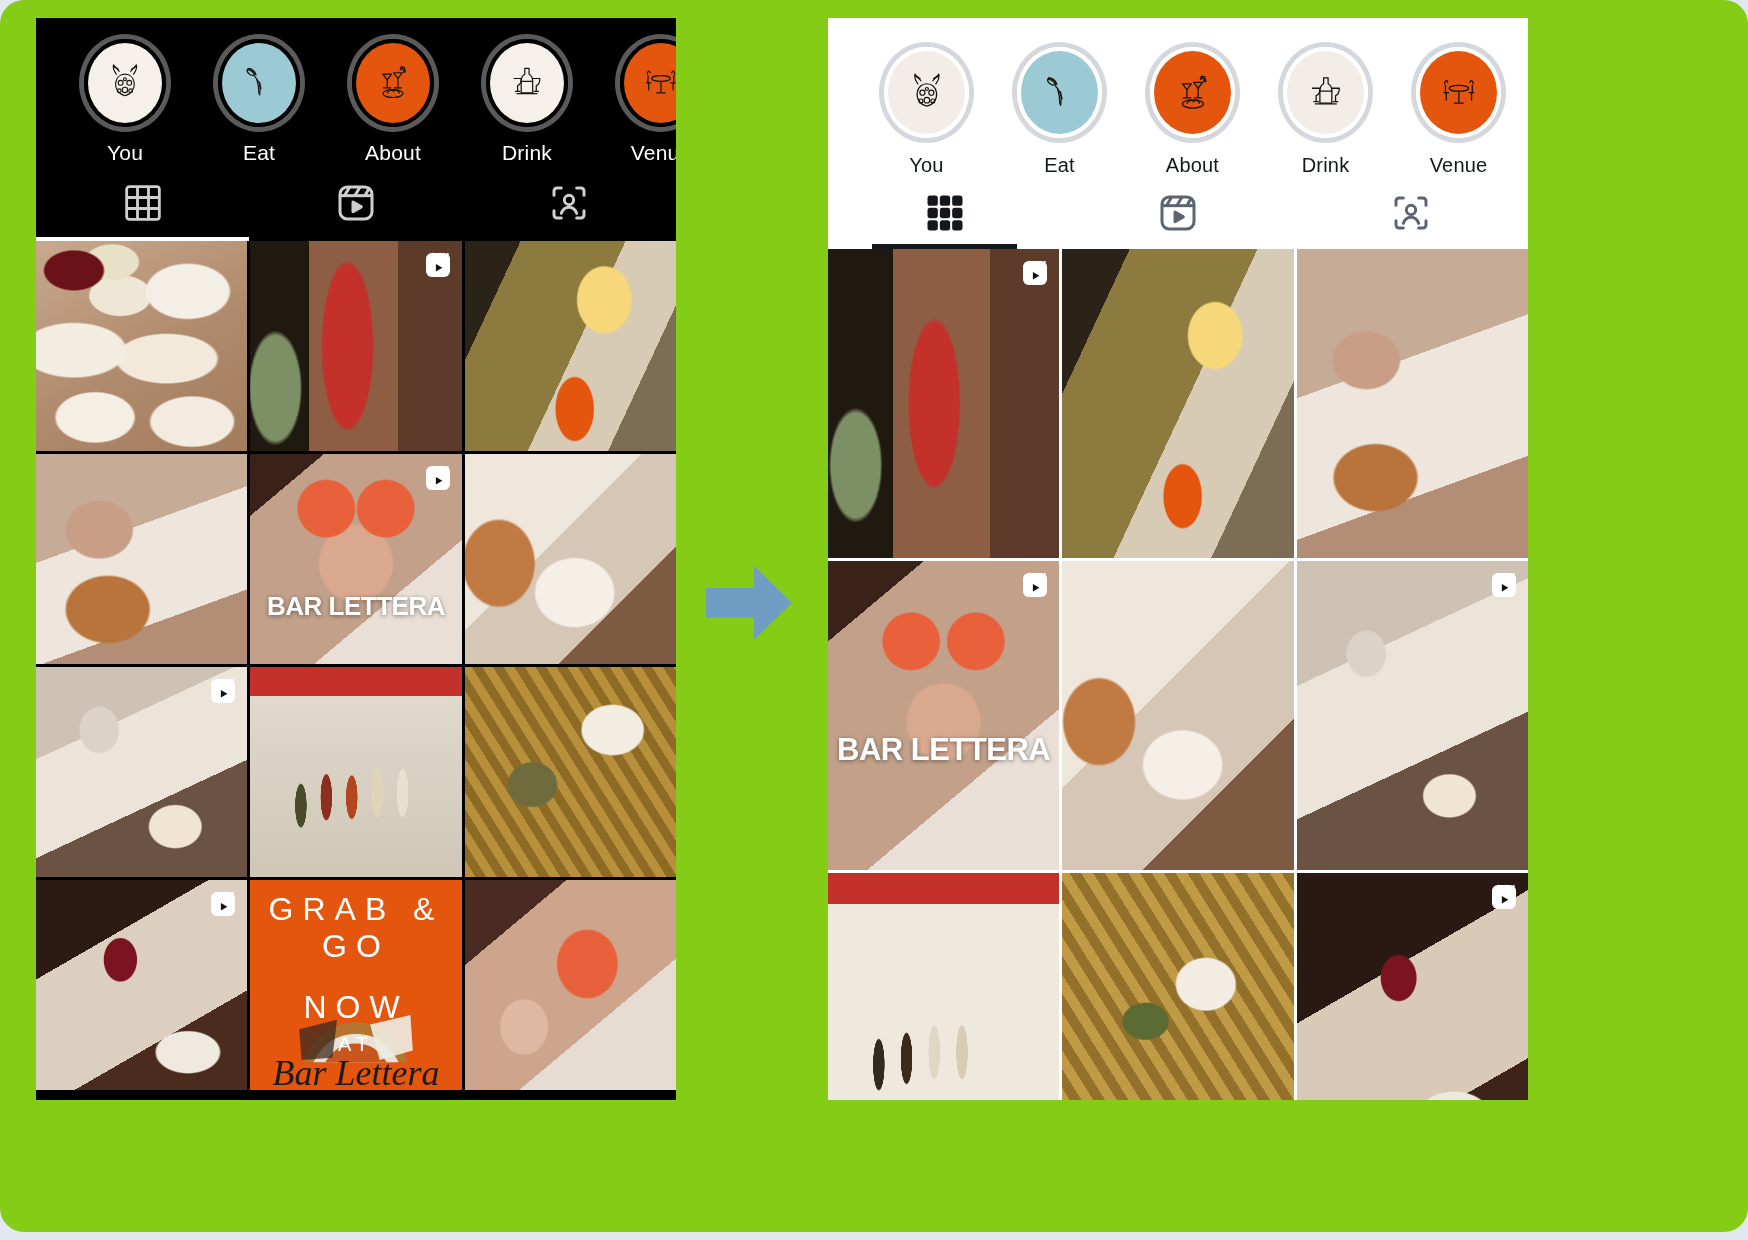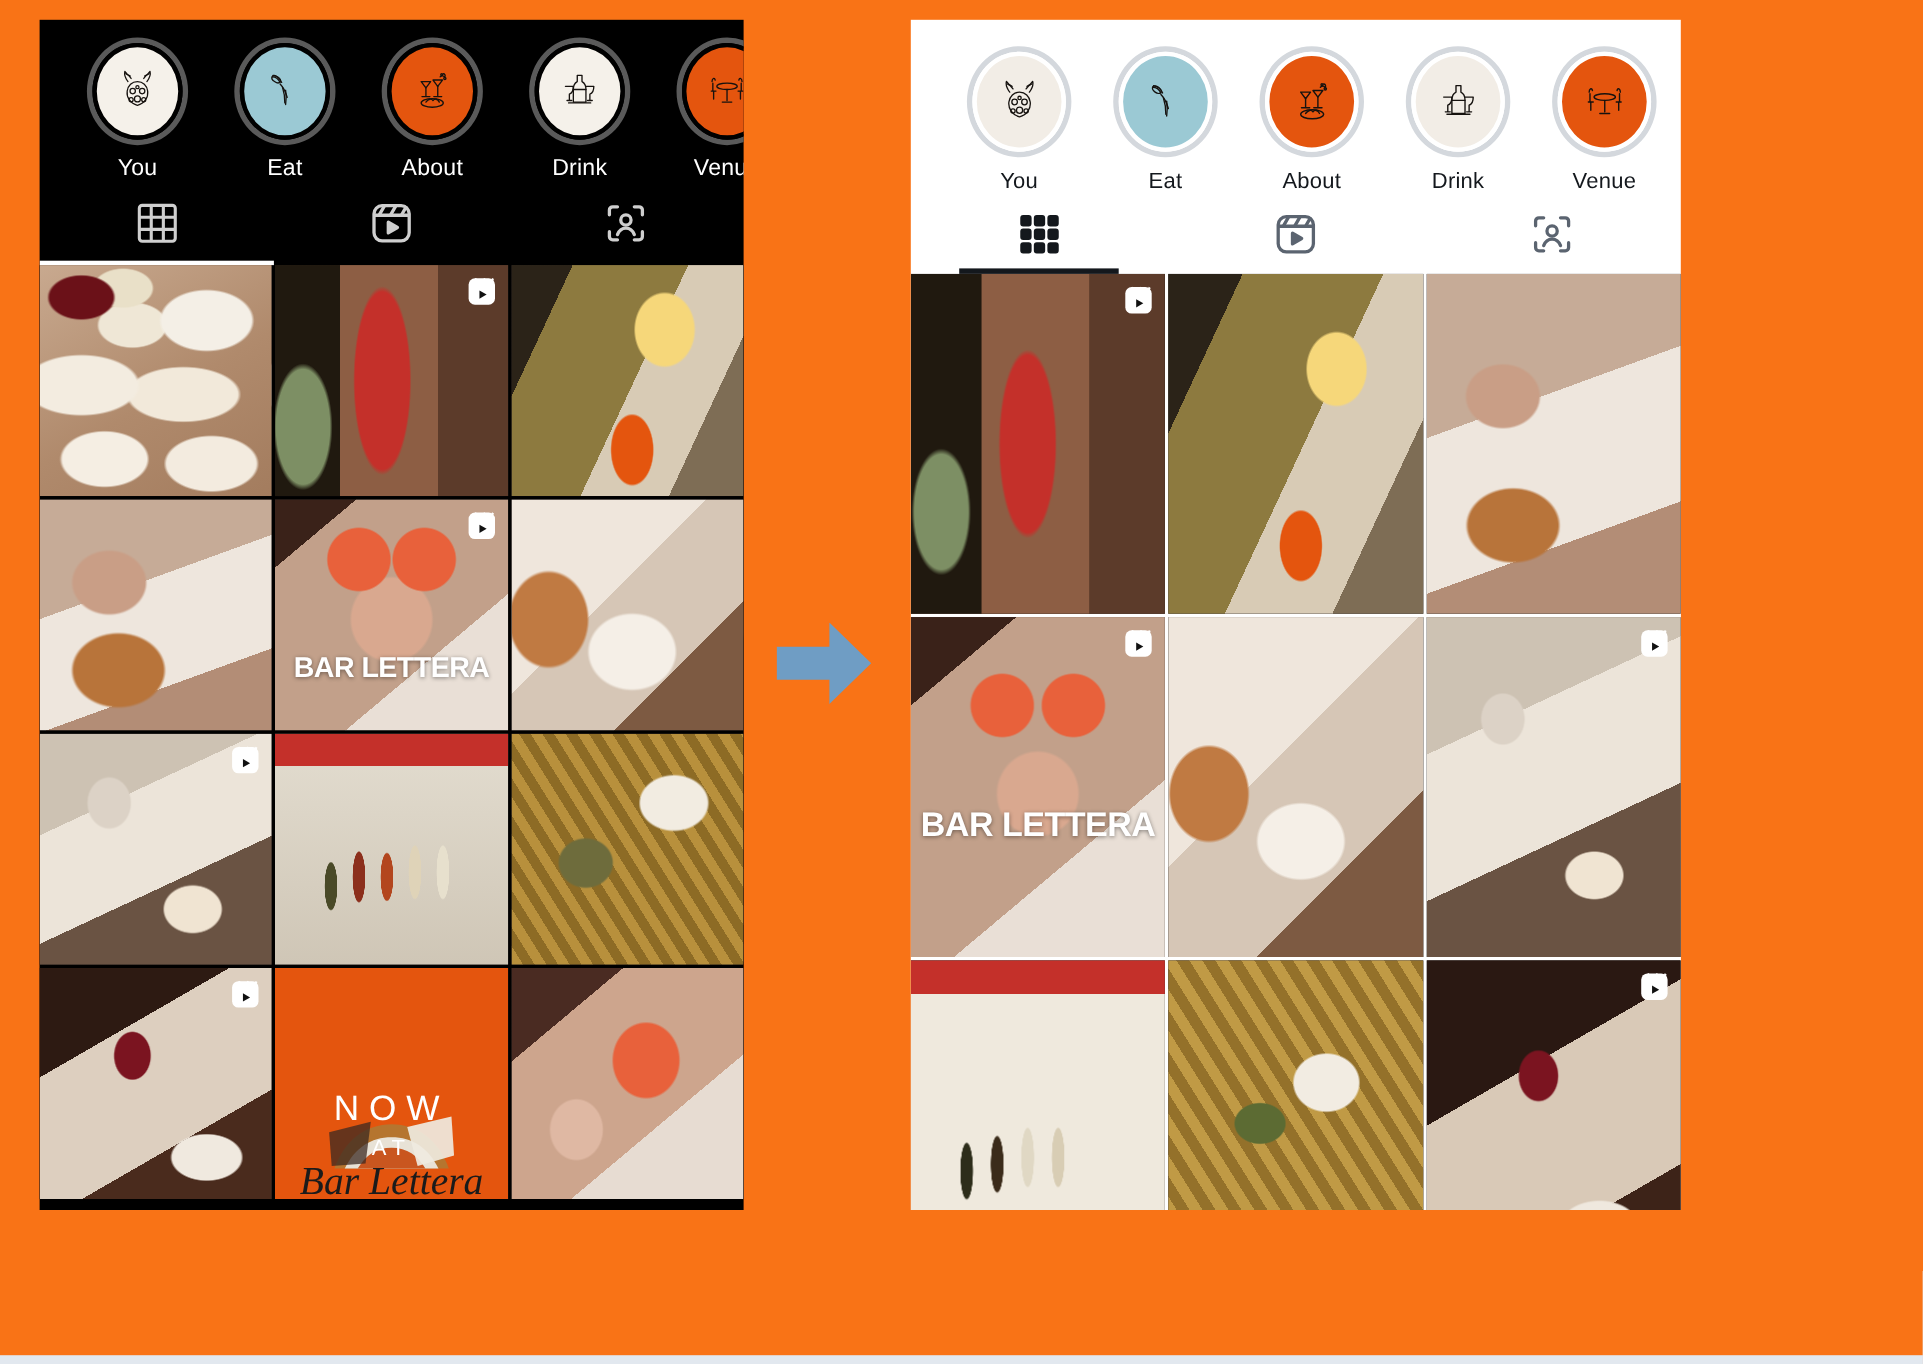--- a/index.html
+++ b/index.html
@@ -2,21 +2,21 @@
 <html><head>
 <meta charset="utf-8">
 <style>
   * { box-sizing: border-box; margin: 0; padding: 0; }
   html, body {
     width: 1748px; height: 1240px;
     background: #e2e8ef;
     font-family: "Liberation Sans", sans-serif;
     overflow: hidden;
   }
-  .stage { position: relative; width: 1748px; height: 1232px; background: #f97316; }
+  .stage { position: relative; width: 1748px; height: 1232px; background: #84cc16; border-radius: 24px; }
 
   
   .panel { position: absolute; overflow: hidden; }
   #panel-left  { left: 36px;  top: 18px; width: 640px; height: 1082px; background:#000; }
   #panel-right { left: 828px; top: 18px; width: 700px; height: 1082px; background:#fff; }
 
   
   .stories { display: flex; align-items: flex-start; gap: 0; padding-top: 0; }
   #panel-left .stories  { padding: 16px 0 0 22px; }
   #panel-right .stories { padding: 24px 0 0 32px; }
@@ -375,20 +375,21 @@
           <div class="promo">
            <div class="promo-panini">
              <svg viewBox="0 0 100 80" preserveAspectRatio="none">
                <path d="M6 62 C14 40 30 28 50 28 C70 28 86 40 94 62 Z" fill="#b5752f"></path>
                <path d="M14 62 C22 46 34 38 50 38 C66 38 78 46 86 62 Z" fill="#e8e2d6"></path>
                <path d="M24 62 C30 52 38 46 50 46 C62 46 70 52 76 62 Z" fill="#c9561f"></path>
                <path d="M62 30 L96 22 L98 52 L70 60 Z" fill="#efeae0" opacity=".92"></path>
                <path d="M2 34 L34 26 L30 58 L4 60 Z" fill="#3c2a22" opacity=".75"></path>
              </svg>
            </div>
+           <div class="promo-l1">GRAB  &amp;  GO</div>
            <div class="promo-l3">NOW</div>
            <div class="promo-l4">AT</div>
            <div class="promo-sig">Bar Lettera</div>
          </div>
         </div>
         <div class="cell">
           <div class="photo ph-rose"></div>
         </div>
       </div>
   </div>

